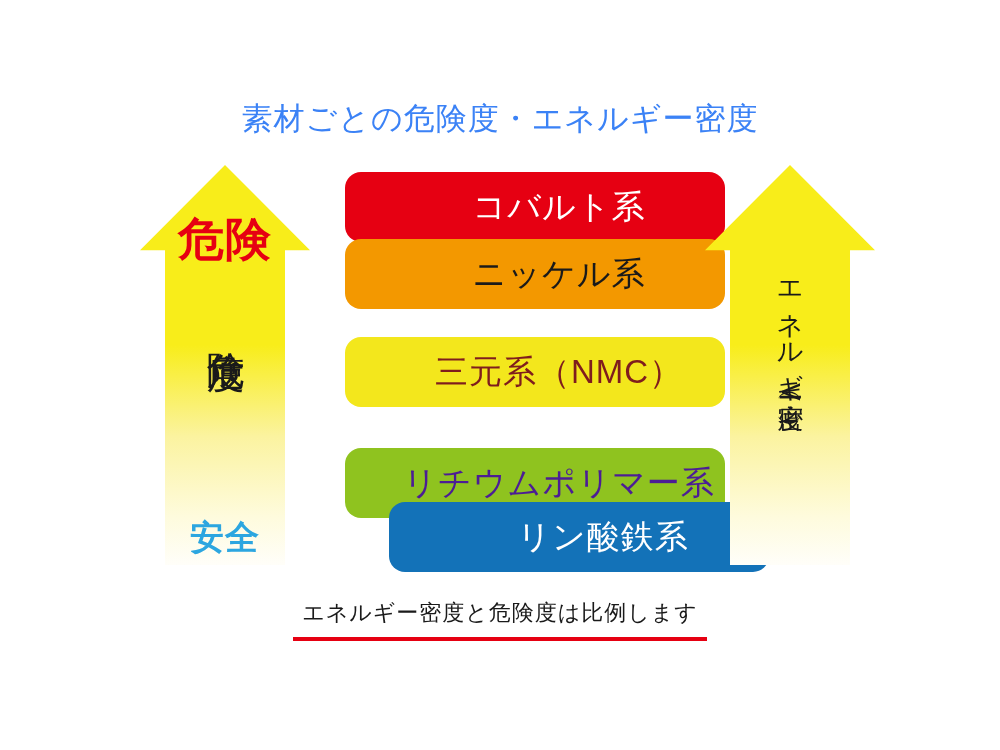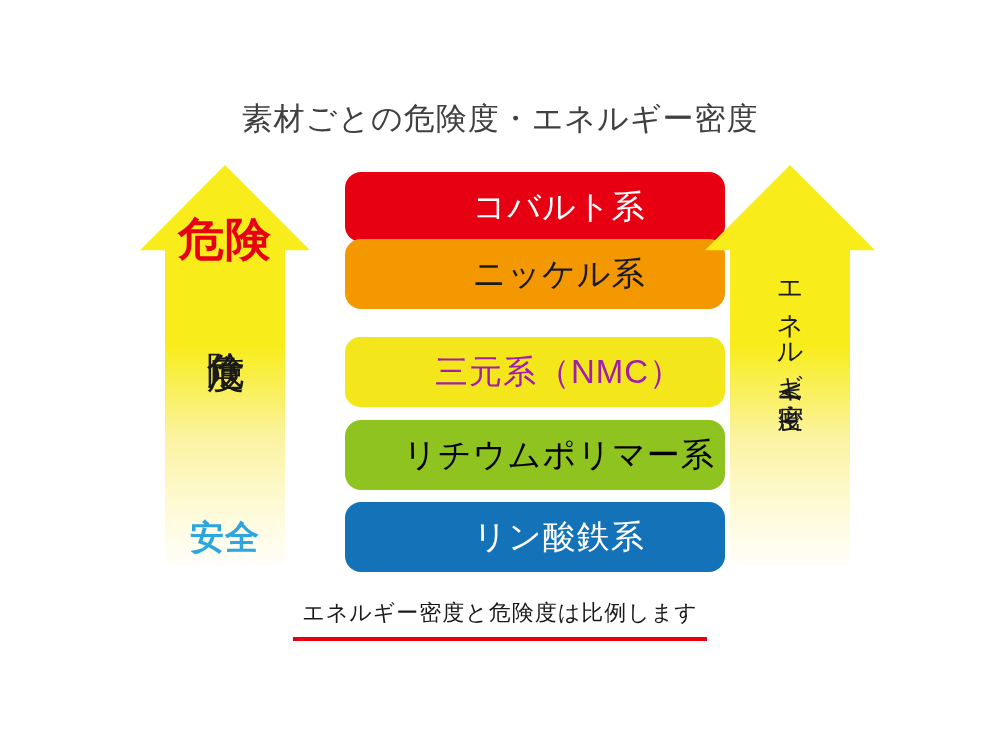--- a/index.html
+++ b/index.html
@@ -16,21 +16,21 @@
     overflow: hidden;
   }
   .title {
     position: absolute;
     top: 98px;
     left: 0;
     width: 100%;
     text-align: center;
     font-size: 31px;
     font-weight: 500;
-    color: #404040;
+    color: #3b82f6;
     letter-spacing: 1px;
   }
   
   .arrow {
     position: absolute;
     top: 165px;
     width: 170px;
     height: 400px;
   }
   .arrow-left  { left: 140px; }
@@ -144,27 +144,27 @@
     <div class="arrow-bottom-label">安全</div>
   </div>
 
   <div class="bars">
     <div class="bar" style="background: rgb(230, 0, 18); color: rgb(255, 255, 255);">
       <span>コバルト系</span>
     </div>
     <div class="bar" style="background: rgb(243, 152, 0); color: rgb(26, 26, 26);">
       <span>ニッケル系</span>
     </div>
-    <div class="bar" style="background: rgb(243, 231, 28); color: #a21caf; border-radius: 15px;">
+    <div class="bar" style="background: rgb(243, 231, 28); color: #7f1d1d;">
       <span>三元系（NMC）</span>
     </div>
-    <div class="bar" style="background: rgb(143, 195, 31); color: #000000;">
+    <div class="bar" style="background: rgb(143, 195, 31); color: #4c1d95; margin-top: 28px;">
       <span>リチウムポリマー系</span>
     </div>
-    <div class="bar" style="background: rgb(19, 114, 184); color: rgb(255, 255, 255);">
+    <div class="bar" style="background: rgb(19, 114, 184); color: rgb(255, 255, 255); margin-left: 44px;">
       <span>リン酸鉄系</span>
     </div>
   </div>
 
   <div class="arrow arrow-right">
     <div class="arrow-shape"></div>
     <div class="axis-vertical axis-energy">エネルギー密度（V）</div>
   </div>
 
   <div class="caption-wrap">

